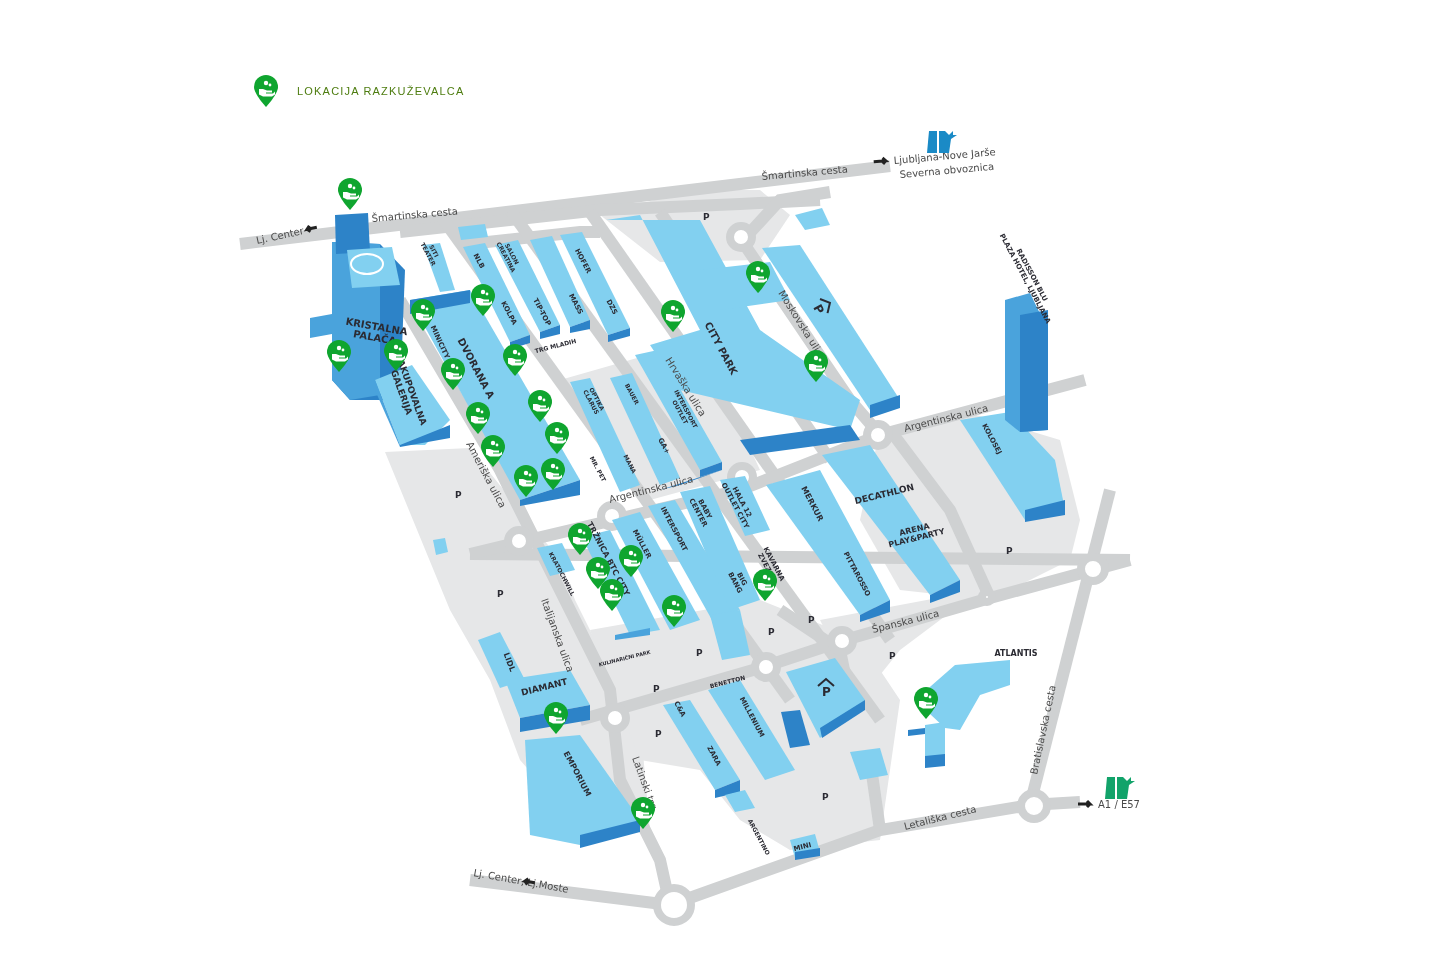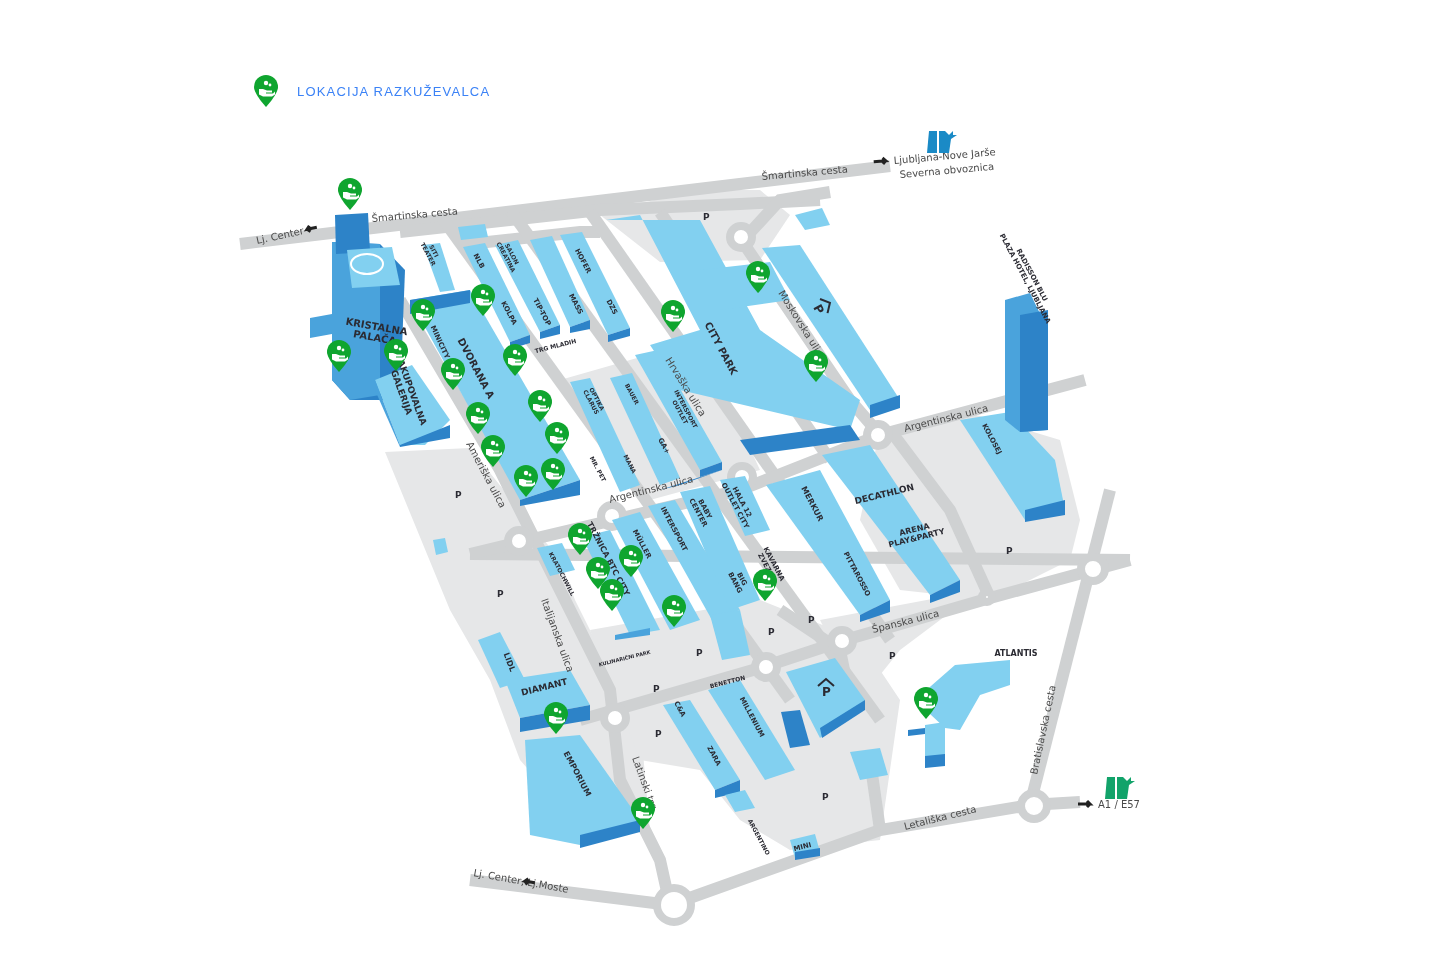--- a/index.html
+++ b/index.html
@@ -1,19 +1,19 @@
 <!DOCTYPE html>
 <html><head>
 <meta charset="utf-8">
 <style>
   html, body { margin:0; padding:0; background:#ffffff; }
   body { width:1452px; height:980px; position:relative; overflow:hidden; font-family:"DejaVu Sans", sans-serif; }
   #map { position:absolute; left:0; top:0; width:1452px; height:980px; }
   .legend { position:absolute; left:253px; top:74px; display:flex; align-items:center; gap:18px; }
-  .legend-label { font-family:"Liberation Sans", sans-serif; font-size:13px; letter-spacing:1.2px; color:#3b82f6; }
+  .legend-label { font-family:"Liberation Sans", sans-serif; font-size:11px; letter-spacing:1.2px; color:#4d7c0f; }
   .lbl { font-family:"DejaVu Sans", sans-serif; font-weight:bold; fill:#2b2b33; }
   .street { font-family:"DejaVu Sans", sans-serif; fill:#4a4a4a; }
   .ptext { font-family:"DejaVu Sans", sans-serif; font-weight:bold; fill:#2b2b33; font-size:9px; }
 </style>
 </head>
 <body>
 
 <div class="legend">
   <svg width="26" height="34" viewBox="0 0 26 34">
     <path d="M13 33 C13 33 1 20 1 13 A12 12 0 0 1 25 13 C25 20 13 33 13 33 Z" fill="#0fa52f"></path>

